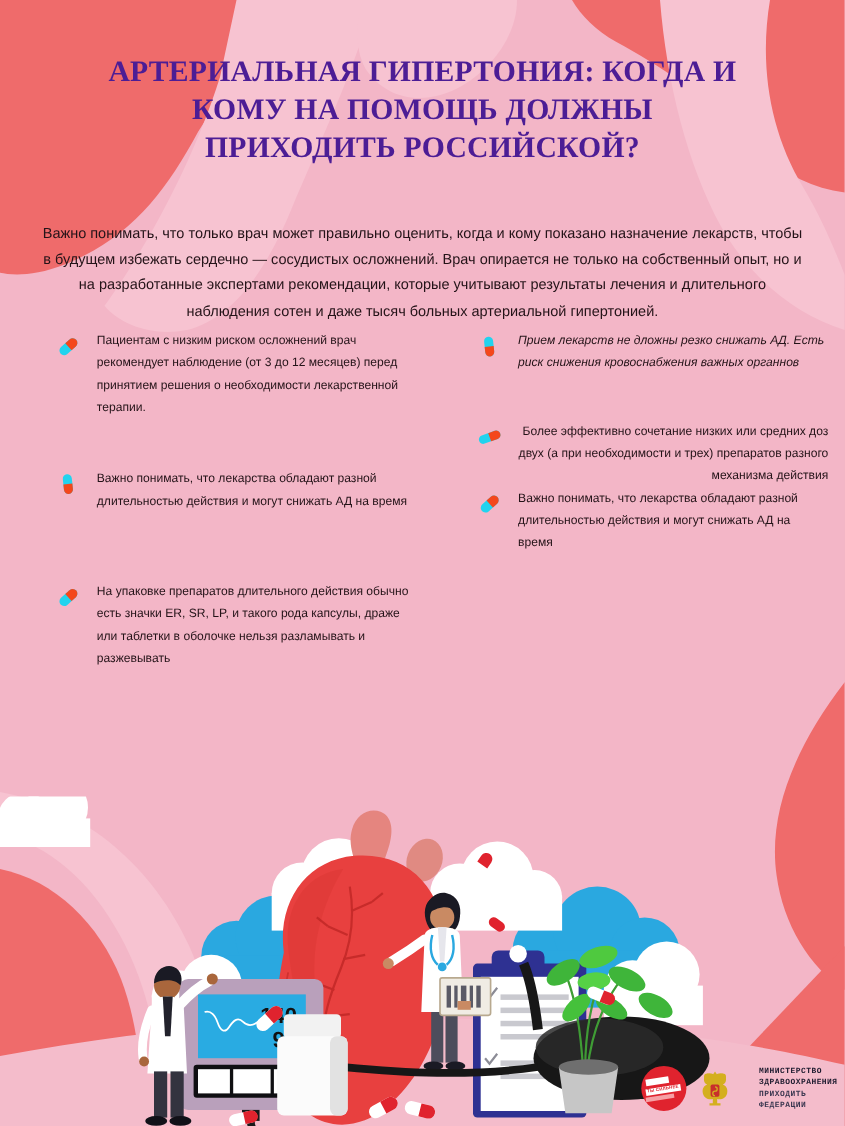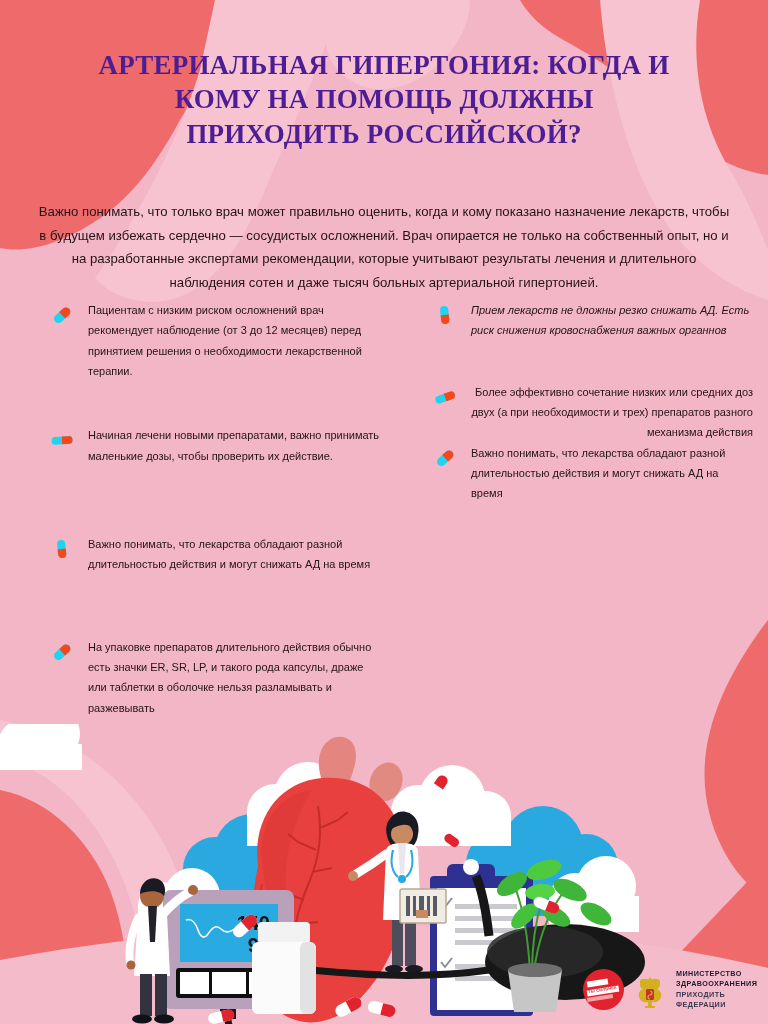--- a/index.html
+++ b/index.html
@@ -119,21 +119,21 @@
     position: absolute;
     left: 5px; top: 18px;
     font-size: 4px;
     color: #e0232e;
     font-weight: bold;
     letter-spacing: .2px;
     z-index: 2;
     transform: rotate(-9deg);
   }
 
-  .minzdrav { display: flex; align-items: flex-end; gap: 10px; }
+  .minzdrav { display: flex; align-items: center; gap: 24px; font-family: Liberation Mono, monospace; }
   .emblem { width: 32px; height: 34px; flex: 0 0 auto; }
   .minzdrav-text {
     font-size: 7.2px;
     font-weight: bold;
     line-height: 1.42;
     letter-spacing: 0.45px;
     color: #1c1a2e;
   }
   .minzdrav-text .l3 { color: #3a3750; }
 
@@ -189,29 +189,20 @@
     <div class="bullet" style="margin-bottom:44px;">
       <svg class="pill-icon" viewBox="0 0 24 24">
         <g transform="rotate(-42 12 12)">
           <rect x="2.5" y="8" width="19" height="8.6" rx="4.3" fill="#22d3ee"></rect>
           <path d="M12 8 H17.2 A4.3 4.3 0 0 1 17.2 16.6 H12 Z" fill="#f4471c"></path>
         </g>
       </svg>
       <span>Пациентам с низким риском осложнений врач рекомендует наблюдение (от 3 до 12 месяцев) перед принятием решения о необходимости лекарственной терапии.</span>
     </div>
 
-    <div class="bullet" style="margin-bottom:68px;">
-      <svg class="pill-icon" viewBox="0 0 24 24">
-        <g transform="rotate(-4 12 12)">
-          <rect x="1.5" y="8.6" width="21" height="7.6" rx="3.8" fill="#22d3ee"></rect>
-          <path d="M12 8.6 H18.7 A3.8 3.8 0 0 1 18.7 16.2 H12 Z" fill="#f4471c"></path>
-        </g>
-      </svg>
-      <span>Начиная лечени новыми препаратами, важно принимать маленькие дозы, чтобы проверить их действие.</span>
-    </div>
 
     <div class="bullet" style="margin-bottom:62px;">
       <svg class="pill-icon" viewBox="0 0 24 24">
         <g transform="rotate(84 12 12)">
           <rect x="3" y="8.2" width="18" height="8.2" rx="4.1" fill="#22d3ee"></rect>
           <path d="M12 8.2 H16.9 A4.1 4.1 0 0 1 16.9 16.4 H12 Z" fill="#f4471c"></path>
         </g>
       </svg>
       <span>Важно понимать, что лекарства обладают разной длительностью действия и могут снижать АД на время</span>
     </div>

